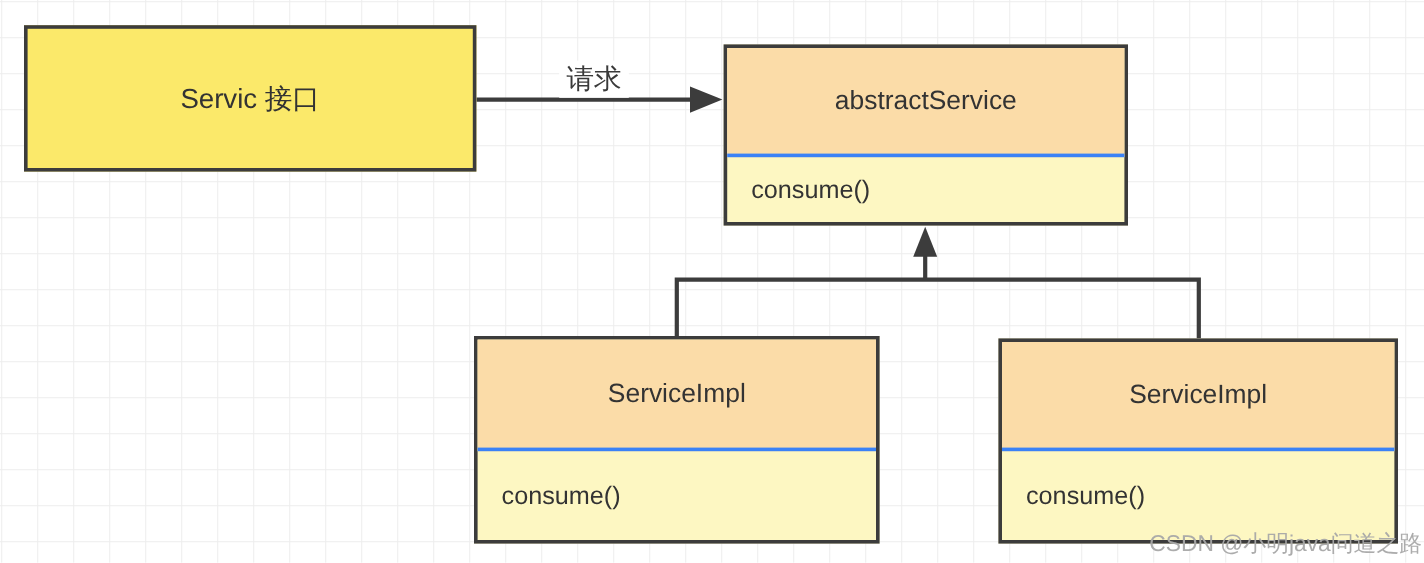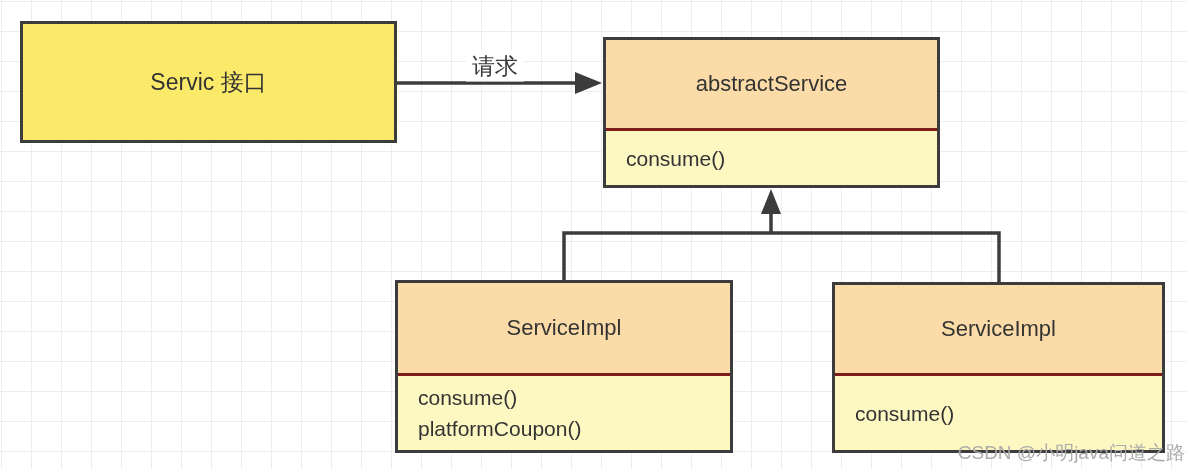--- a/index.html
+++ b/index.html
@@ -44,21 +44,21 @@
     font-size: 23px;
   }
   .uml-box {
     display: flex;
     flex-direction: column;
     background: #fdf7c2;
   }
   .uml-header {
     box-sizing: border-box;
     background: #fbdca8;
-    border-bottom: 3px solid #7f1d1d;
+    border-bottom: 3px solid #3b82f6;
     display: flex;
     align-items: center;
     justify-content: center;
     font-size: 22px;
     flex: 0 0 auto;
   }
   .uml-body {
     box-sizing: border-box;
     flex: 1 1 auto;
     display: flex;
@@ -119,21 +119,20 @@
     <div class="uml-header">abstractService</div>
     <div class="uml-body">
       <div>consume()</div>
     </div>
   </div>
 
   <div class="node uml-box impl-left-box">
     <div class="uml-header">ServiceImpl</div>
     <div class="uml-body">
       <div>consume()</div>
-      <div>platformCoupon()</div>
     </div>
   </div>
 
   <div class="node uml-box impl-right-box">
     <div class="uml-header">ServiceImpl</div>
     <div class="uml-body">
       <div>consume()</div>
     </div>
   </div>
 

